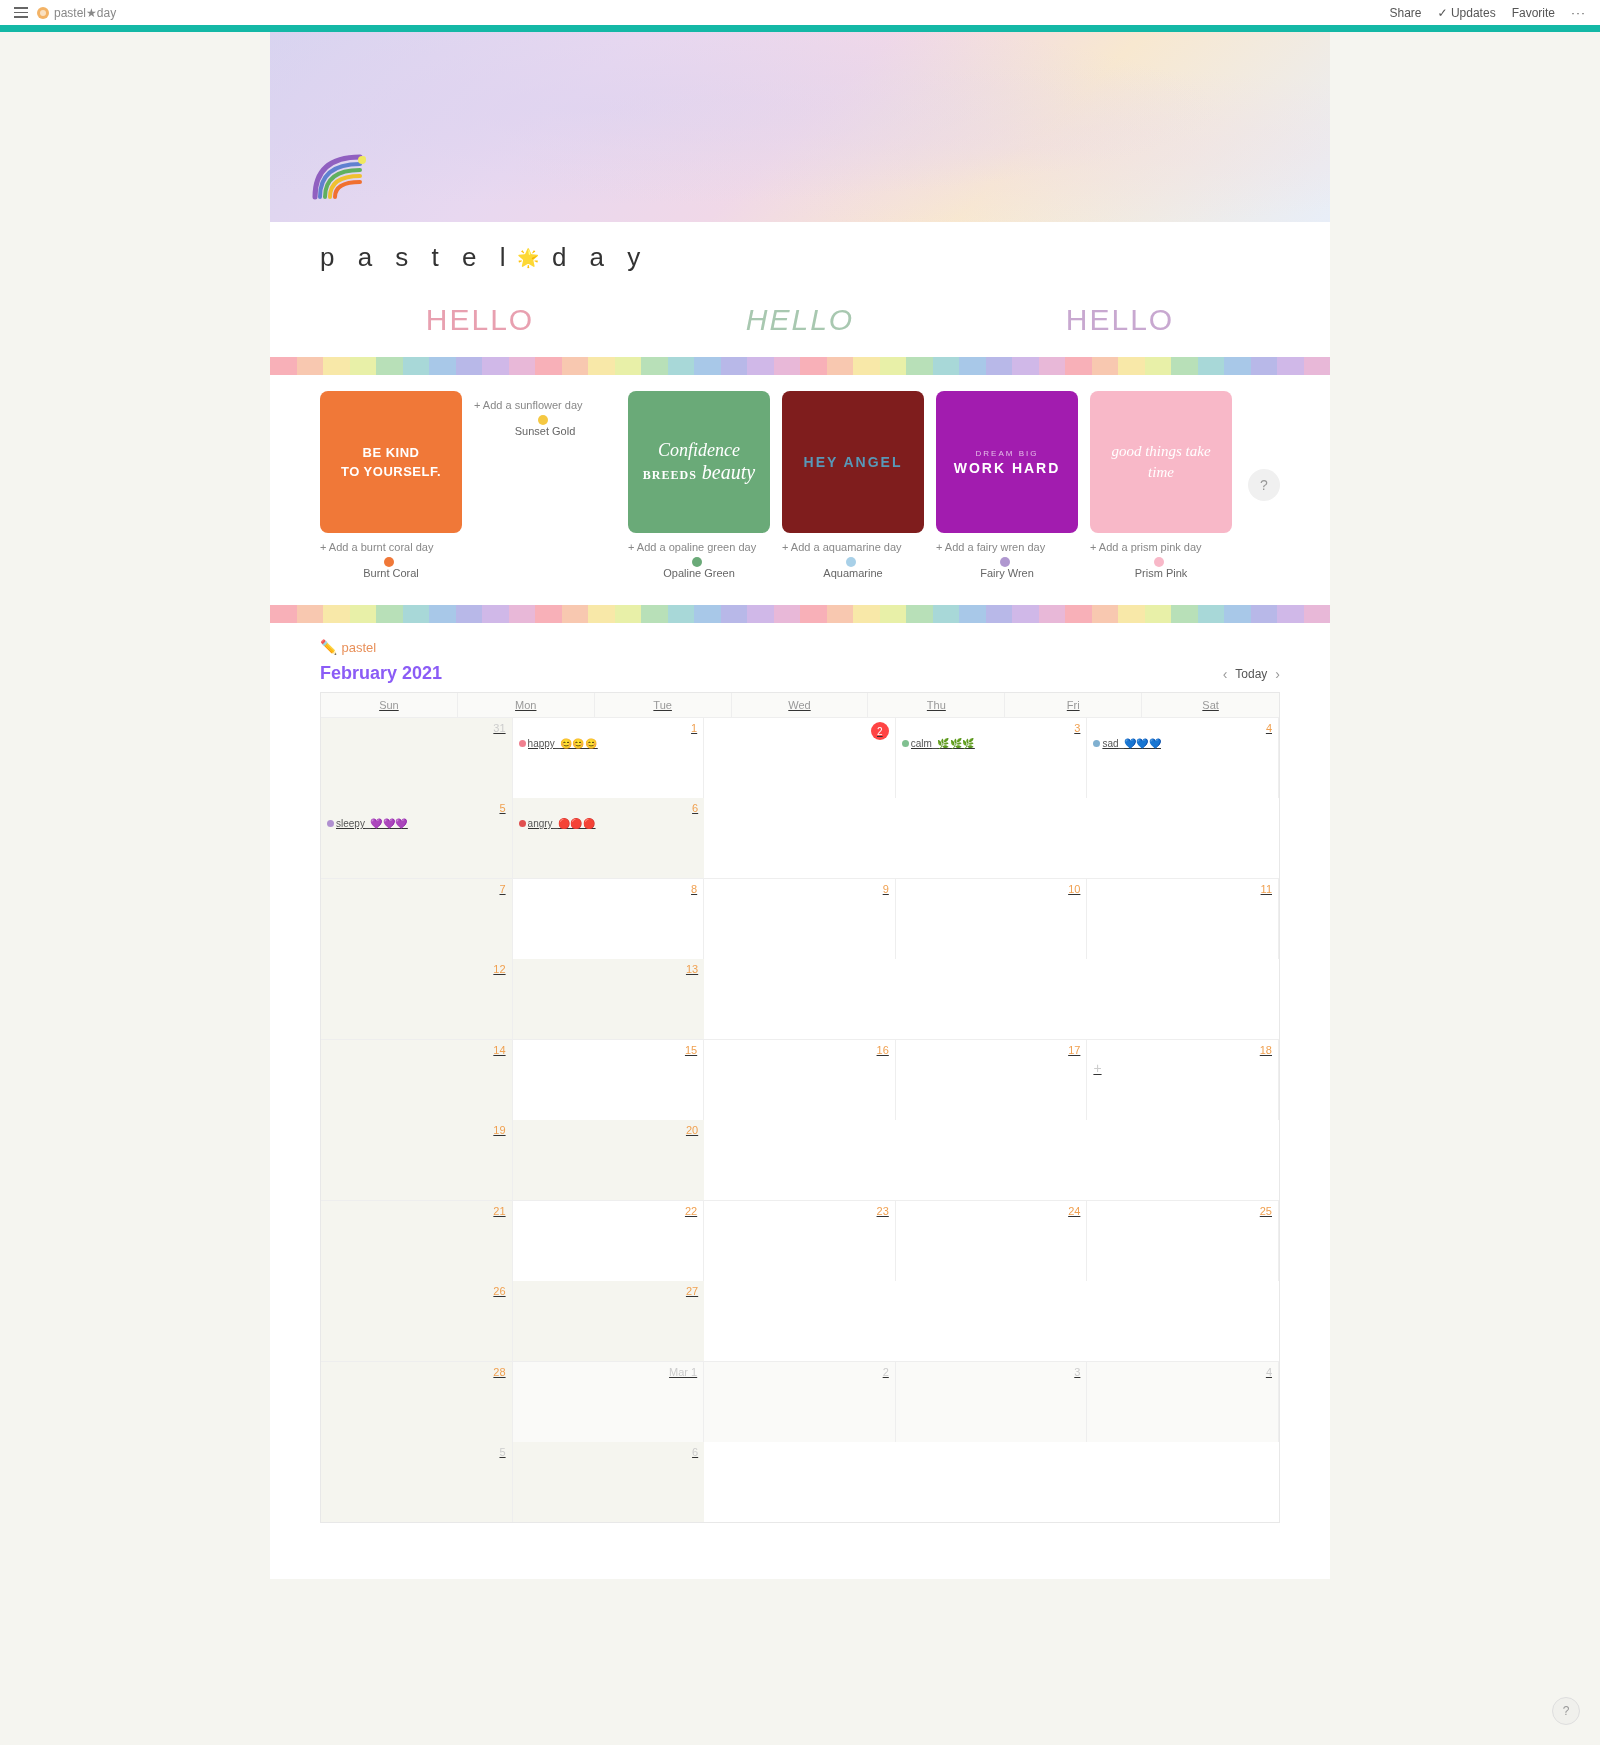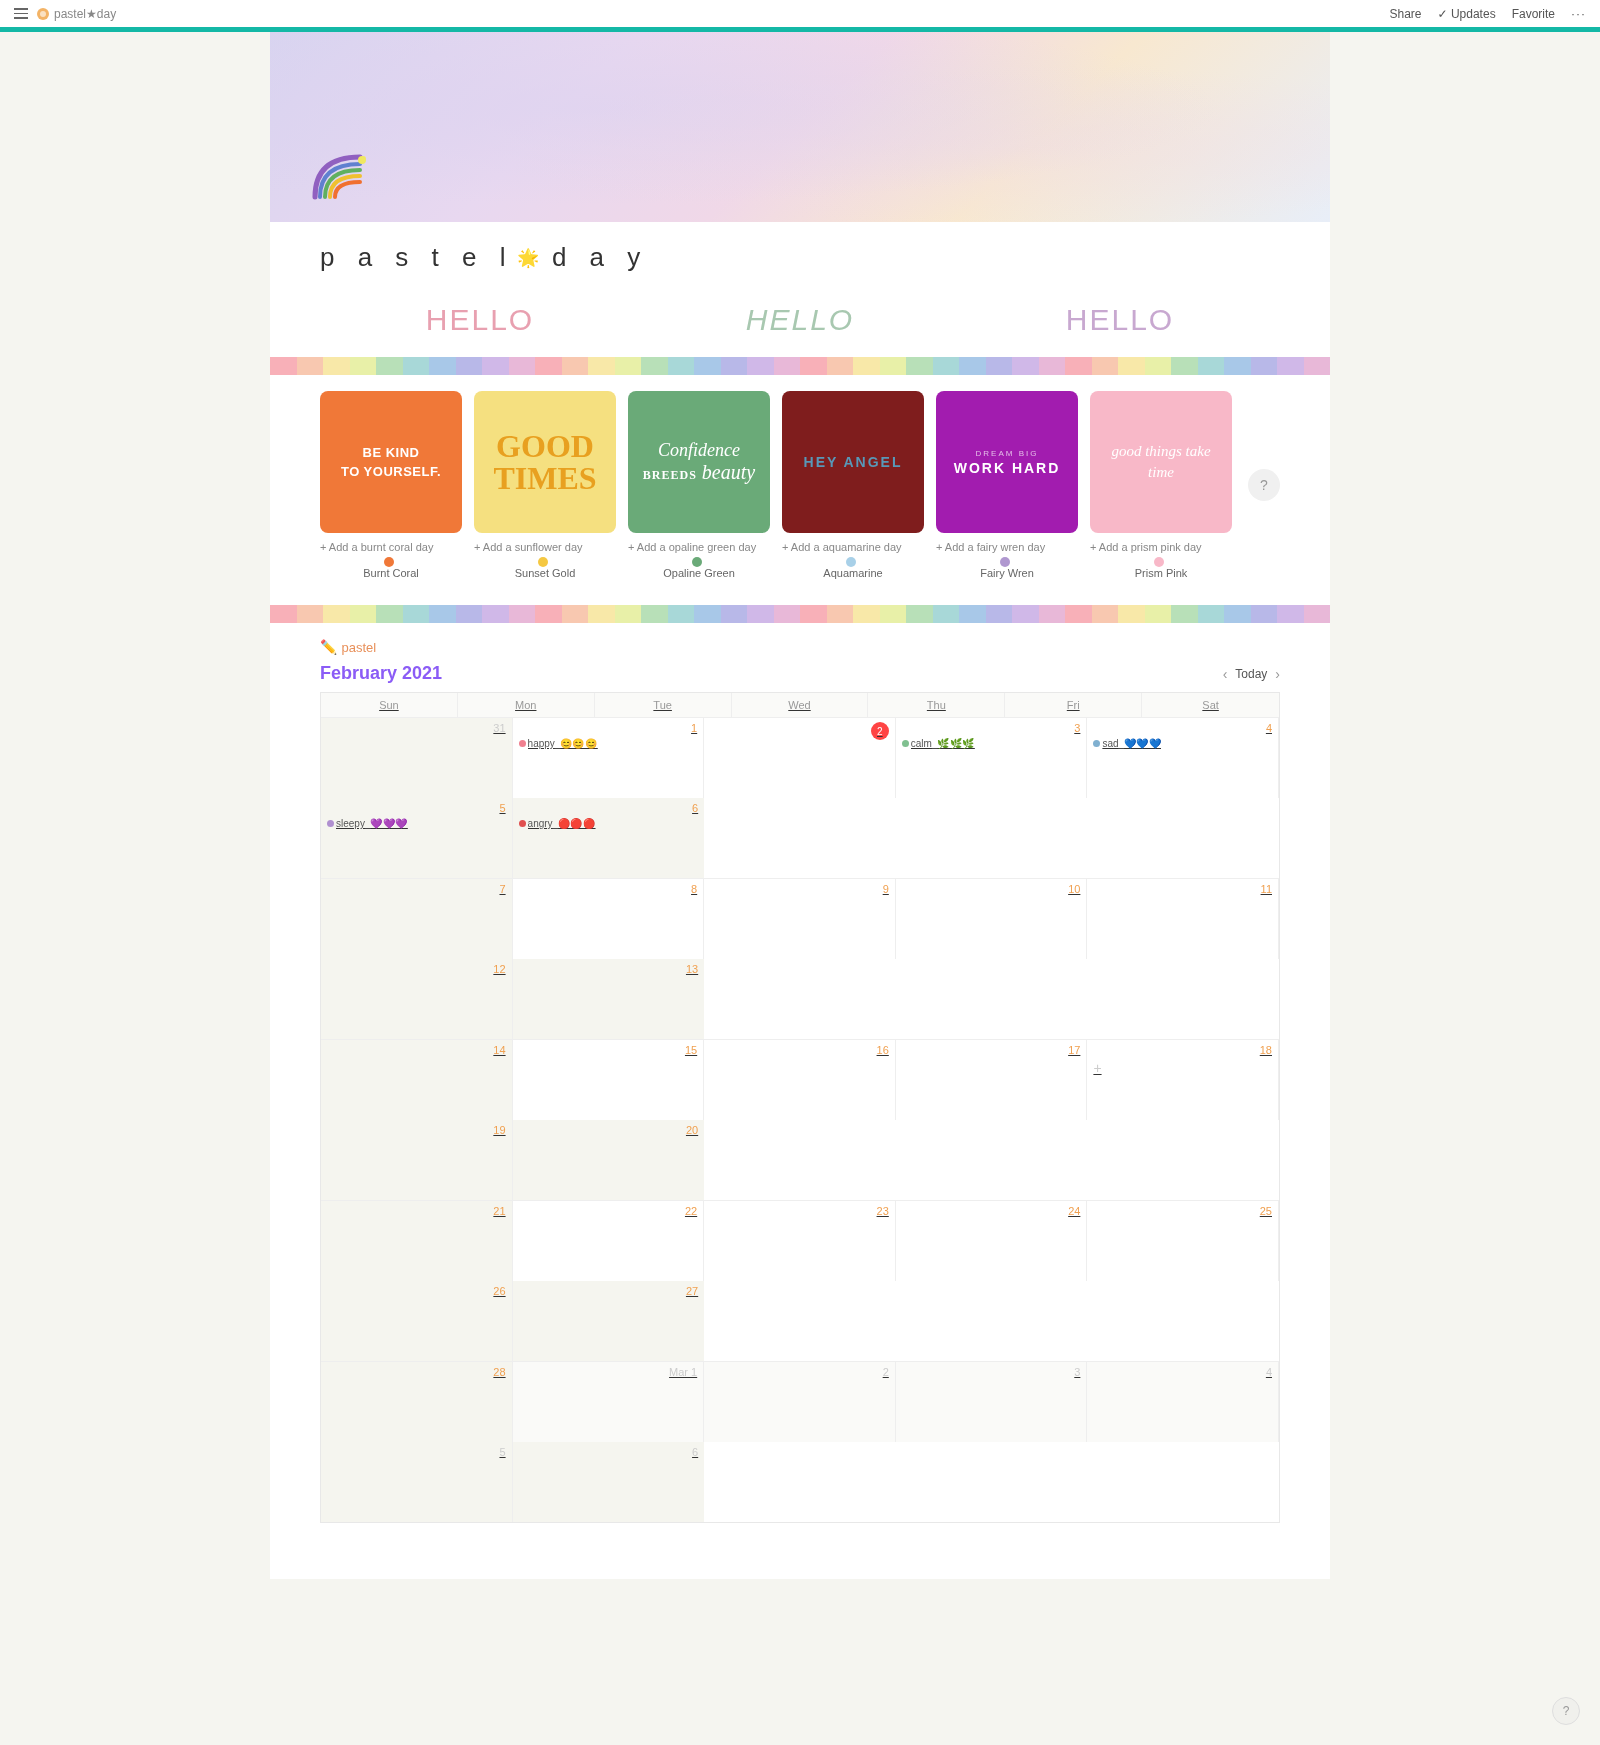--- a/index.html
+++ b/index.html
@@ -1,21 +1,21 @@
 <!DOCTYPE html>
 <html><head>
   <meta charset="utf-8">
   <style>
     * { box-sizing: border-box; margin: 0; padding: 0; }
     body { font-family: -apple-system, BlinkMacSystemFont, 'Segoe UI', sans-serif; background: #f5f5f0; color: #333; font-size: 13px; }
 
     
     .top-nav {
       display: flex; align-items: center; justify-content: space-between;
-      padding: 6px 14px; background: #fff; border-bottom: 5px solid #14b8a6;
+      padding: 6px 14px; background: #fff; border-bottom: 7px solid #14b8a6;
       height: 32px; position: sticky; top: 0; z-index: 100;
     }
     .top-nav-left { display: flex; align-items: center; gap: 8px; }
     .top-nav-logo { font-size: 12px; color: #888; display: flex; align-items: center; gap: 4px; }
     .hamburger { display: flex; flex-direction: column; gap: 3px; cursor: pointer; }
     .hamburger span { width: 14px; height: 1.5px; background: #666; display: block; }
     .top-nav-right { display: flex; align-items: center; gap: 16px; font-size: 12px; color: #555; }
     .top-nav-right span { cursor: pointer; }
     .top-nav-right .dots { letter-spacing: 1px; }
 
@@ -245,26 +245,20 @@
                   <div>TO YOURSELF.</div>
                 </div>
               </div>
               <div class="add-day-btn">+ Add a burnt coral day</div>
               <div class="color-label-row">
                 <span class="color-dot" style="background: rgb(240, 120, 56);"></span>
                 <span>Burnt Coral</span>
               </div>
             </div>
             <div style="display: flex; flex-direction: column; flex: 1 1 0%;">
-              <div class="mood-card mood-card-sunset-gold">
-                <div style="color:#e8a020;font-weight:900;font-size:32px;line-height:1;text-align:center;font-family:Georgia,serif;text-transform:uppercase;">
-                  <div>GOOD</div>
-                  <div>TIMES</div>
-                </div>
-              </div>
               <div class="add-day-btn">+ Add a sunflower day</div>
               <div class="color-label-row">
                 <span class="color-dot" style="background: rgb(245, 200, 66);"></span>
                 <span>Sunset Gold</span>
               </div>
             </div>
             <div style="display: flex; flex-direction: column; flex: 1 1 0%;">
               <div class="mood-card mood-card-opaline-green">
                 <div style="color:#fff;font-style:italic;text-align:center;font-family:Georgia,serif;"><span style="font-size:18px;">Confidence</span><br><span style="font-size:12px;font-weight:700;font-style:normal;letter-spacing:1px;text-transform:uppercase;">BREEDS</span><span style="font-size:20px;font-style:italic;"> beauty</span></div>
               </div>

